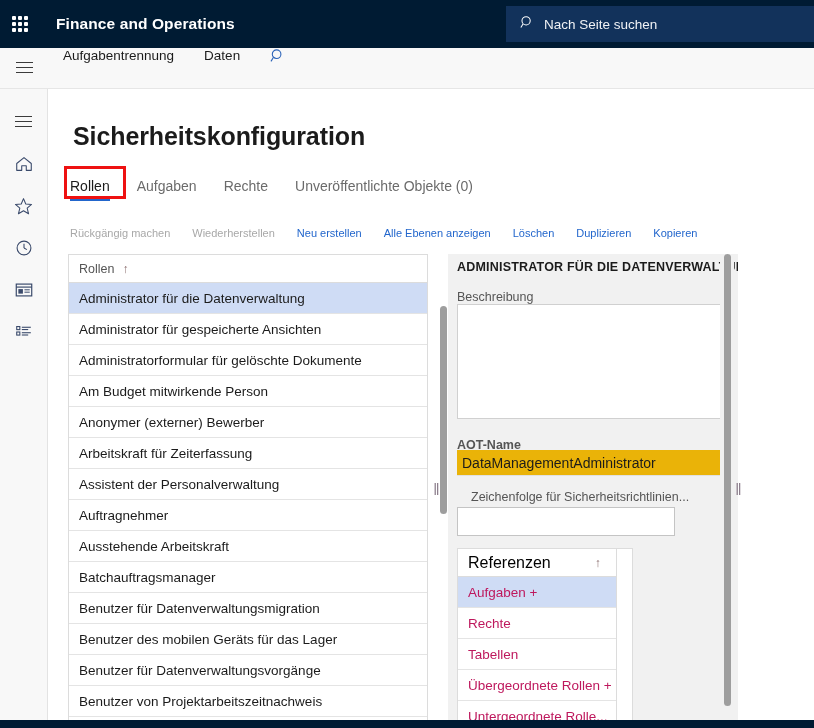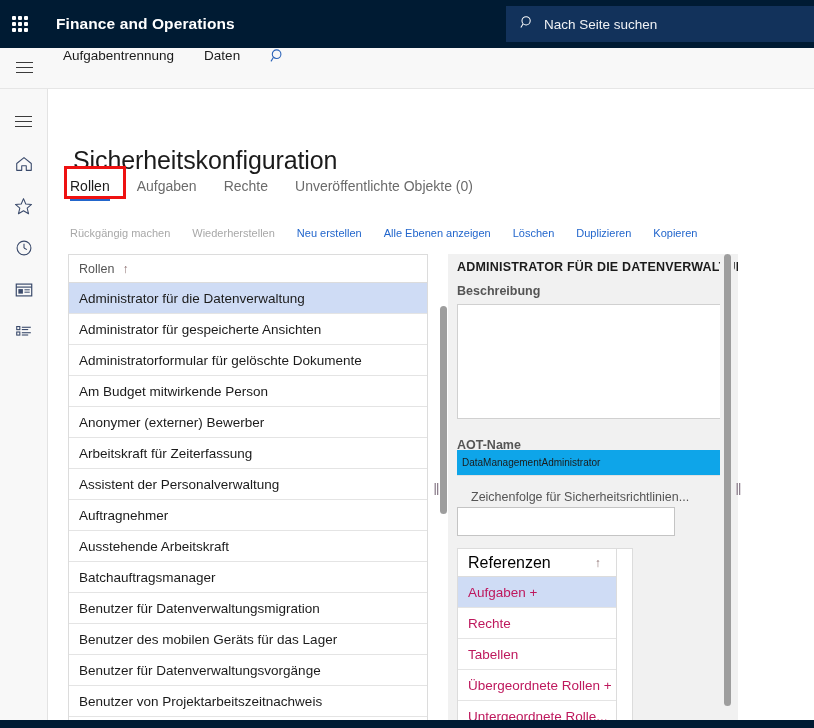--- a/index.html
+++ b/index.html
@@ -73,21 +73,21 @@
     cursor: pointer;
   }
 
   
   .content {
     position: absolute; left: 48px; top: 89px; width: 766px; height: 631px;
     background: #ffffff; overflow: hidden;
   }
   .page-title {
     position: absolute; left: 25px; top: 33px;
-    font-size: 25px; font-weight: normal; color: #1b1b1b; letter-spacing: -.1px; margin-top: 24px;
+    font-size: 25px; font-weight: bold; color: #1b1b1b; letter-spacing: -.1px;
   }
 
   
   .tabs { position: absolute; left: 22px; top: 78px; display: flex; align-items: flex-end; height: 34px; }
   .tab {
     font-size: 14px; color: #6b6b6b; cursor: pointer; padding: 0 0 7px 0;
     margin-right: 27px; white-space: nowrap; position: relative;
   }
   .tab.active { color: #1b1b1b; }
   .tab.active::after {
@@ -152,22 +152,22 @@
     position: absolute; left: 9px; top: 6px; font-size: 12.5px; font-weight: bold;
     color: #1b1b1b; letter-spacing: .2px; white-space: nowrap;
   }
   .field-label {
     font-size: 12.5px; color: #555555; white-space: nowrap; overflow: hidden;
   }
   .textarea-box {
     background: #ffffff; border: 1px solid #d0d0d0;
   }
   .readonly-field {
-    background: #0ea5e9; border: none; border-bottom: 1px solid #e1e1e1;
-    font-size: 10px; color: #1b1b1b; display: flex; align-items: center; padding-left: 5px;
+    background: #eab308; border: none; border-bottom: 1px solid #e1e1e1;
+    font-size: 14px; color: #1b1b1b; display: flex; align-items: center; padding-left: 5px;
   }
   .input-box {
     background: #ffffff; border: 1px solid #c4c4c4;
   }
 
   .ref-grid {
     position: absolute; background: #ffffff; border: 1px solid #dcdcdc; border-bottom: none;
     overflow: hidden;
   }
   .ref-header {
@@ -350,21 +350,21 @@
         <div class="scroll-thumb" style="top:22px; height:208px;"></div>
       </div>
 
       <div class="splitter-v" style="left:383px; top:0; height:466px;">
         <span class="grip">||</span>
       </div>
 
       <div class="right-pane">
         <div class="rp-title">ADMINISTRATOR FÜR DIE DATENVERWALTUNG</div>
 
-        <div class="field-label" style="position:absolute; left:9px; top:30px; width:270px;font-weight:bold;">Beschreibung</div>
+        <div class="field-label" style="position:absolute; left:9px; top:36px; width:270px;">Beschreibung</div>
         <div class="textarea-box" style="position:absolute; left:9px; top:50px; width:270px; height:115px;"></div>
 
         <div class="field-label" style="position:absolute; left:9px; top:184px; width:270px;font-weight:bold;">AOT-Name</div>
         <div class="readonly-field" style="position:absolute; left:9px; top:196px; width:270px; height:26px;">DataManagementAdministrator</div>
 
         <div class="field-label" style="position:absolute; left:23px; top:236px; width:276px;">Zeichenfolge für Sicherheitsrichtlinien...</div>
         <div class="input-box" style="position:absolute; left:9px; top:253px; width:218px; height:29px;"></div>
 
         <div class="ref-gutter" style="left:9px; top:294px; width:176px; height:172px;"></div>
         <div class="ref-grid" style="left:9px; top:294px; width:160px; height:172px;">

